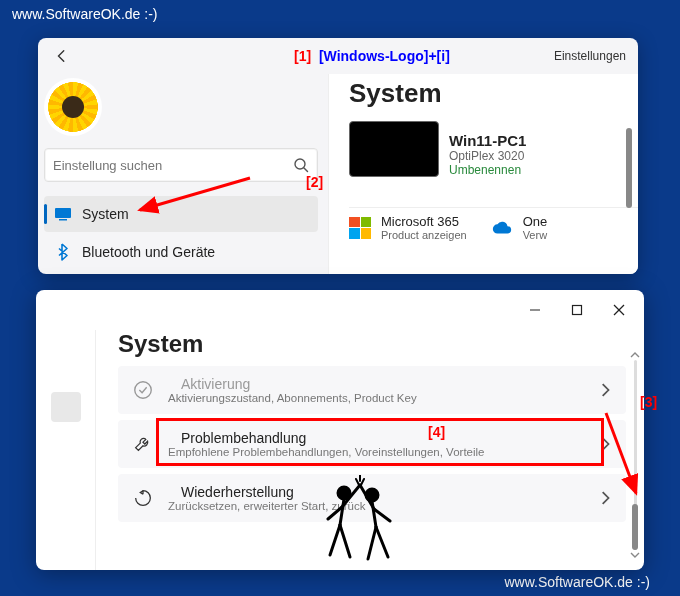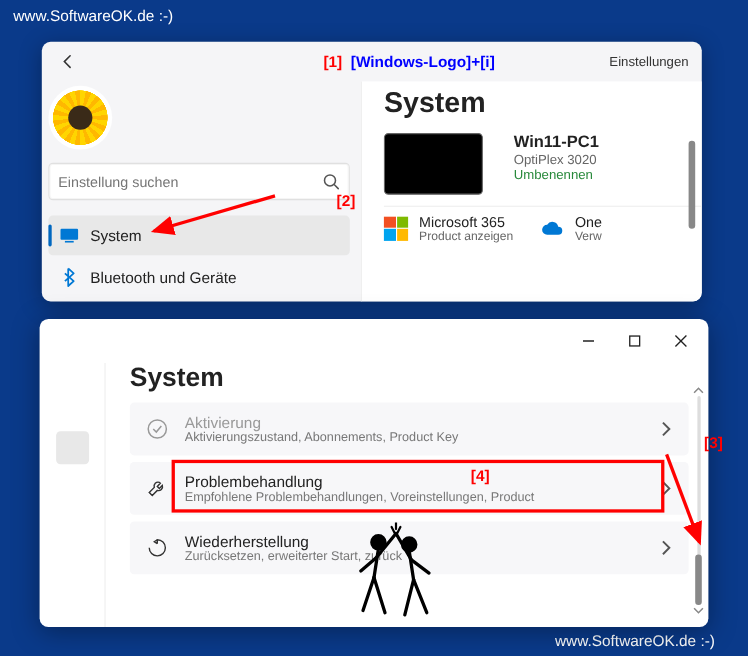--- a/index.html
+++ b/index.html
@@ -107,21 +107,21 @@
   .nav-icon.system svg rect { fill:#0078d4; }
   .nav-icon.bt svg { fill:#0078d4; }
 
   .win1-right {
     flex:1; background:#fff; padding:0 0 0 20px;
     border-left:1px solid #eee;
     display:flex; flex-direction:column;
     overflow:hidden;
   }
   .right-heading { font-size:26px; font-weight:600; color:#222; margin:4px 0 12px; }
-  .device-row { display:flex; gap:28px; align-items:flex-start; margin-bottom:10px; }
+  .device-row { display:flex; gap:10px; align-items:flex-end; margin-bottom:30px; }
   .device-thumb {
     width:90px; height:56px; background:#000; border:1px solid #666;
     border-radius:4px;
   }
   .device-info .dname { font-size:15px; font-weight:600; color:#222; }
   .device-info .dmodel { font-size:12px; color:#666; }
   .device-info .drename { font-size:12px; color:#28893b; cursor:pointer; }
 
   .tiles { display:flex; gap:24px; padding-top:6px; border-top:1px solid #eee; }
   .tile { display:flex; gap:10px; align-items:center; font-size:13px; }
@@ -174,21 +174,21 @@
   .settings-list { display:flex; flex-direction:column; gap:6px; }
   .setting-item {
     display:flex; align-items:center; gap:14px;
     padding:10px 14px; border-radius:4px;
     background:#f7f7f9;
     cursor:pointer;
     position:relative;
   }
   .setting-item .sicon { width:22px; height:22px; color:#333; flex-shrink:0; }
   .setting-item .stext { flex:1; }
-  .setting-item .stitle { font-size:14px; color:#222; }
+  .setting-item .stitle { font-size:14px; color:#222;margin-left:13px; }
   .setting-item .ssub { font-size:11.5px; color:#777; }
   .setting-item .chev { width:14px; height:14px; color:#555; }
   .setting-item.dim .stitle { color:#999; }
 
   .win2-scrollbar {
     position:absolute; right:4px; top:60px; width:10px; bottom:10px;
     display:flex; flex-direction:column; align-items:center;
   }
   .win2-scrollbar .track { flex:1; width:3px; background:#ddd; border-radius:2px; position:relative; }
   .win2-scrollbar .thumb { position:absolute; bottom:0; width:6px; left:-1.5px; height:46px; background:#888; border-radius:3px; }
@@ -349,21 +349,21 @@
               <path d="M4 1l5 5-5 5" stroke="#555" stroke-width="1.5" fill="none"></path>
             </svg>
         </div>
 
         <div class="setting-item">
           <svg class="sicon" viewBox="0 0 24 24">
               <path d="M14 6a4 4 0 00-5 5l-5 5 3 3 5-5a4 4 0 005-5l-3 3-2-2 3-3z" stroke="#333" stroke-width="1.4" fill="none"></path>
             </svg>
           <div class="stext">
             <div class="stitle">Problembehandlung</div>
-            <div class="ssub">Empfohlene Problembehandlungen, Voreinstellungen, Product</div>
+            <div class="ssub">Empfohlene Problembehandlungen, Voreinstellungen, Vorteile</div>
           </div>
           <svg class="chev" viewBox="0 0 12 12">
               <path d="M4 1l5 5-5 5" stroke="#555" stroke-width="1.5" fill="none"></path>
             </svg>
         </div>
 
         <div class="setting-item">
           <svg class="sicon" viewBox="0 0 24 24">
               <path d="M4 12a8 8 0 108-8v4M12 4l-3 2 3 2" stroke="#333" stroke-width="1.4" fill="none"></path>
             </svg>

